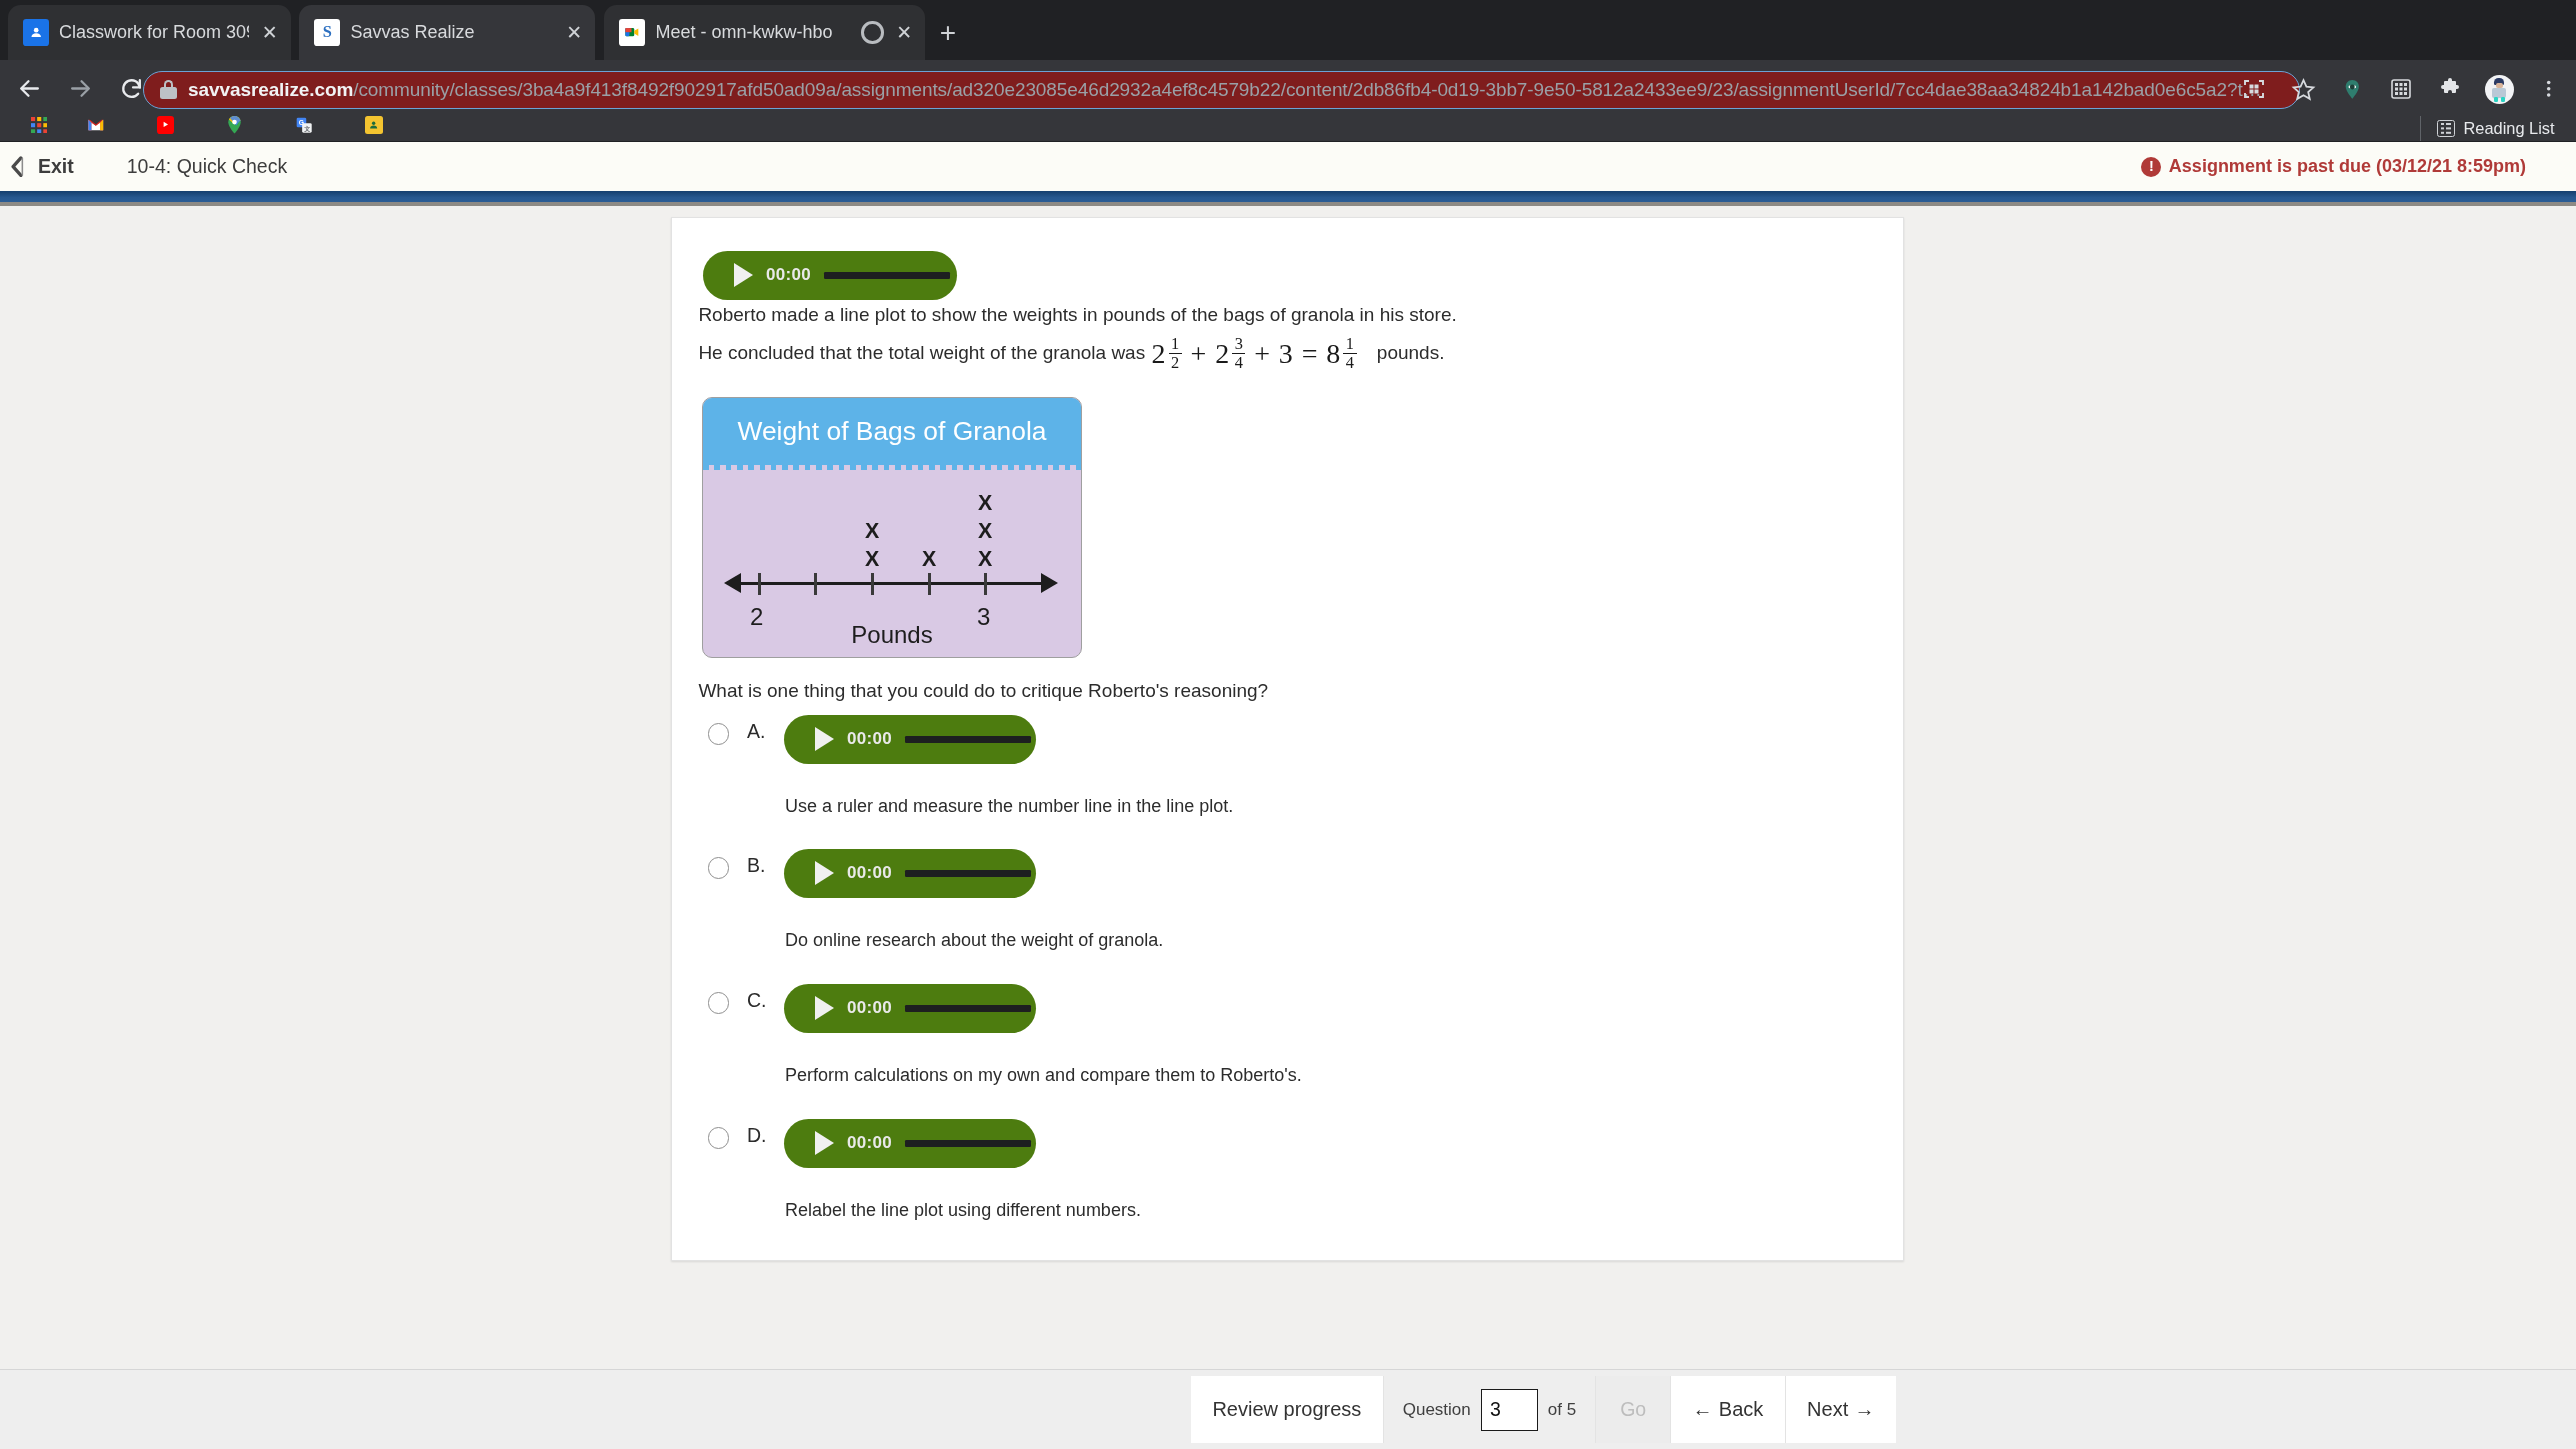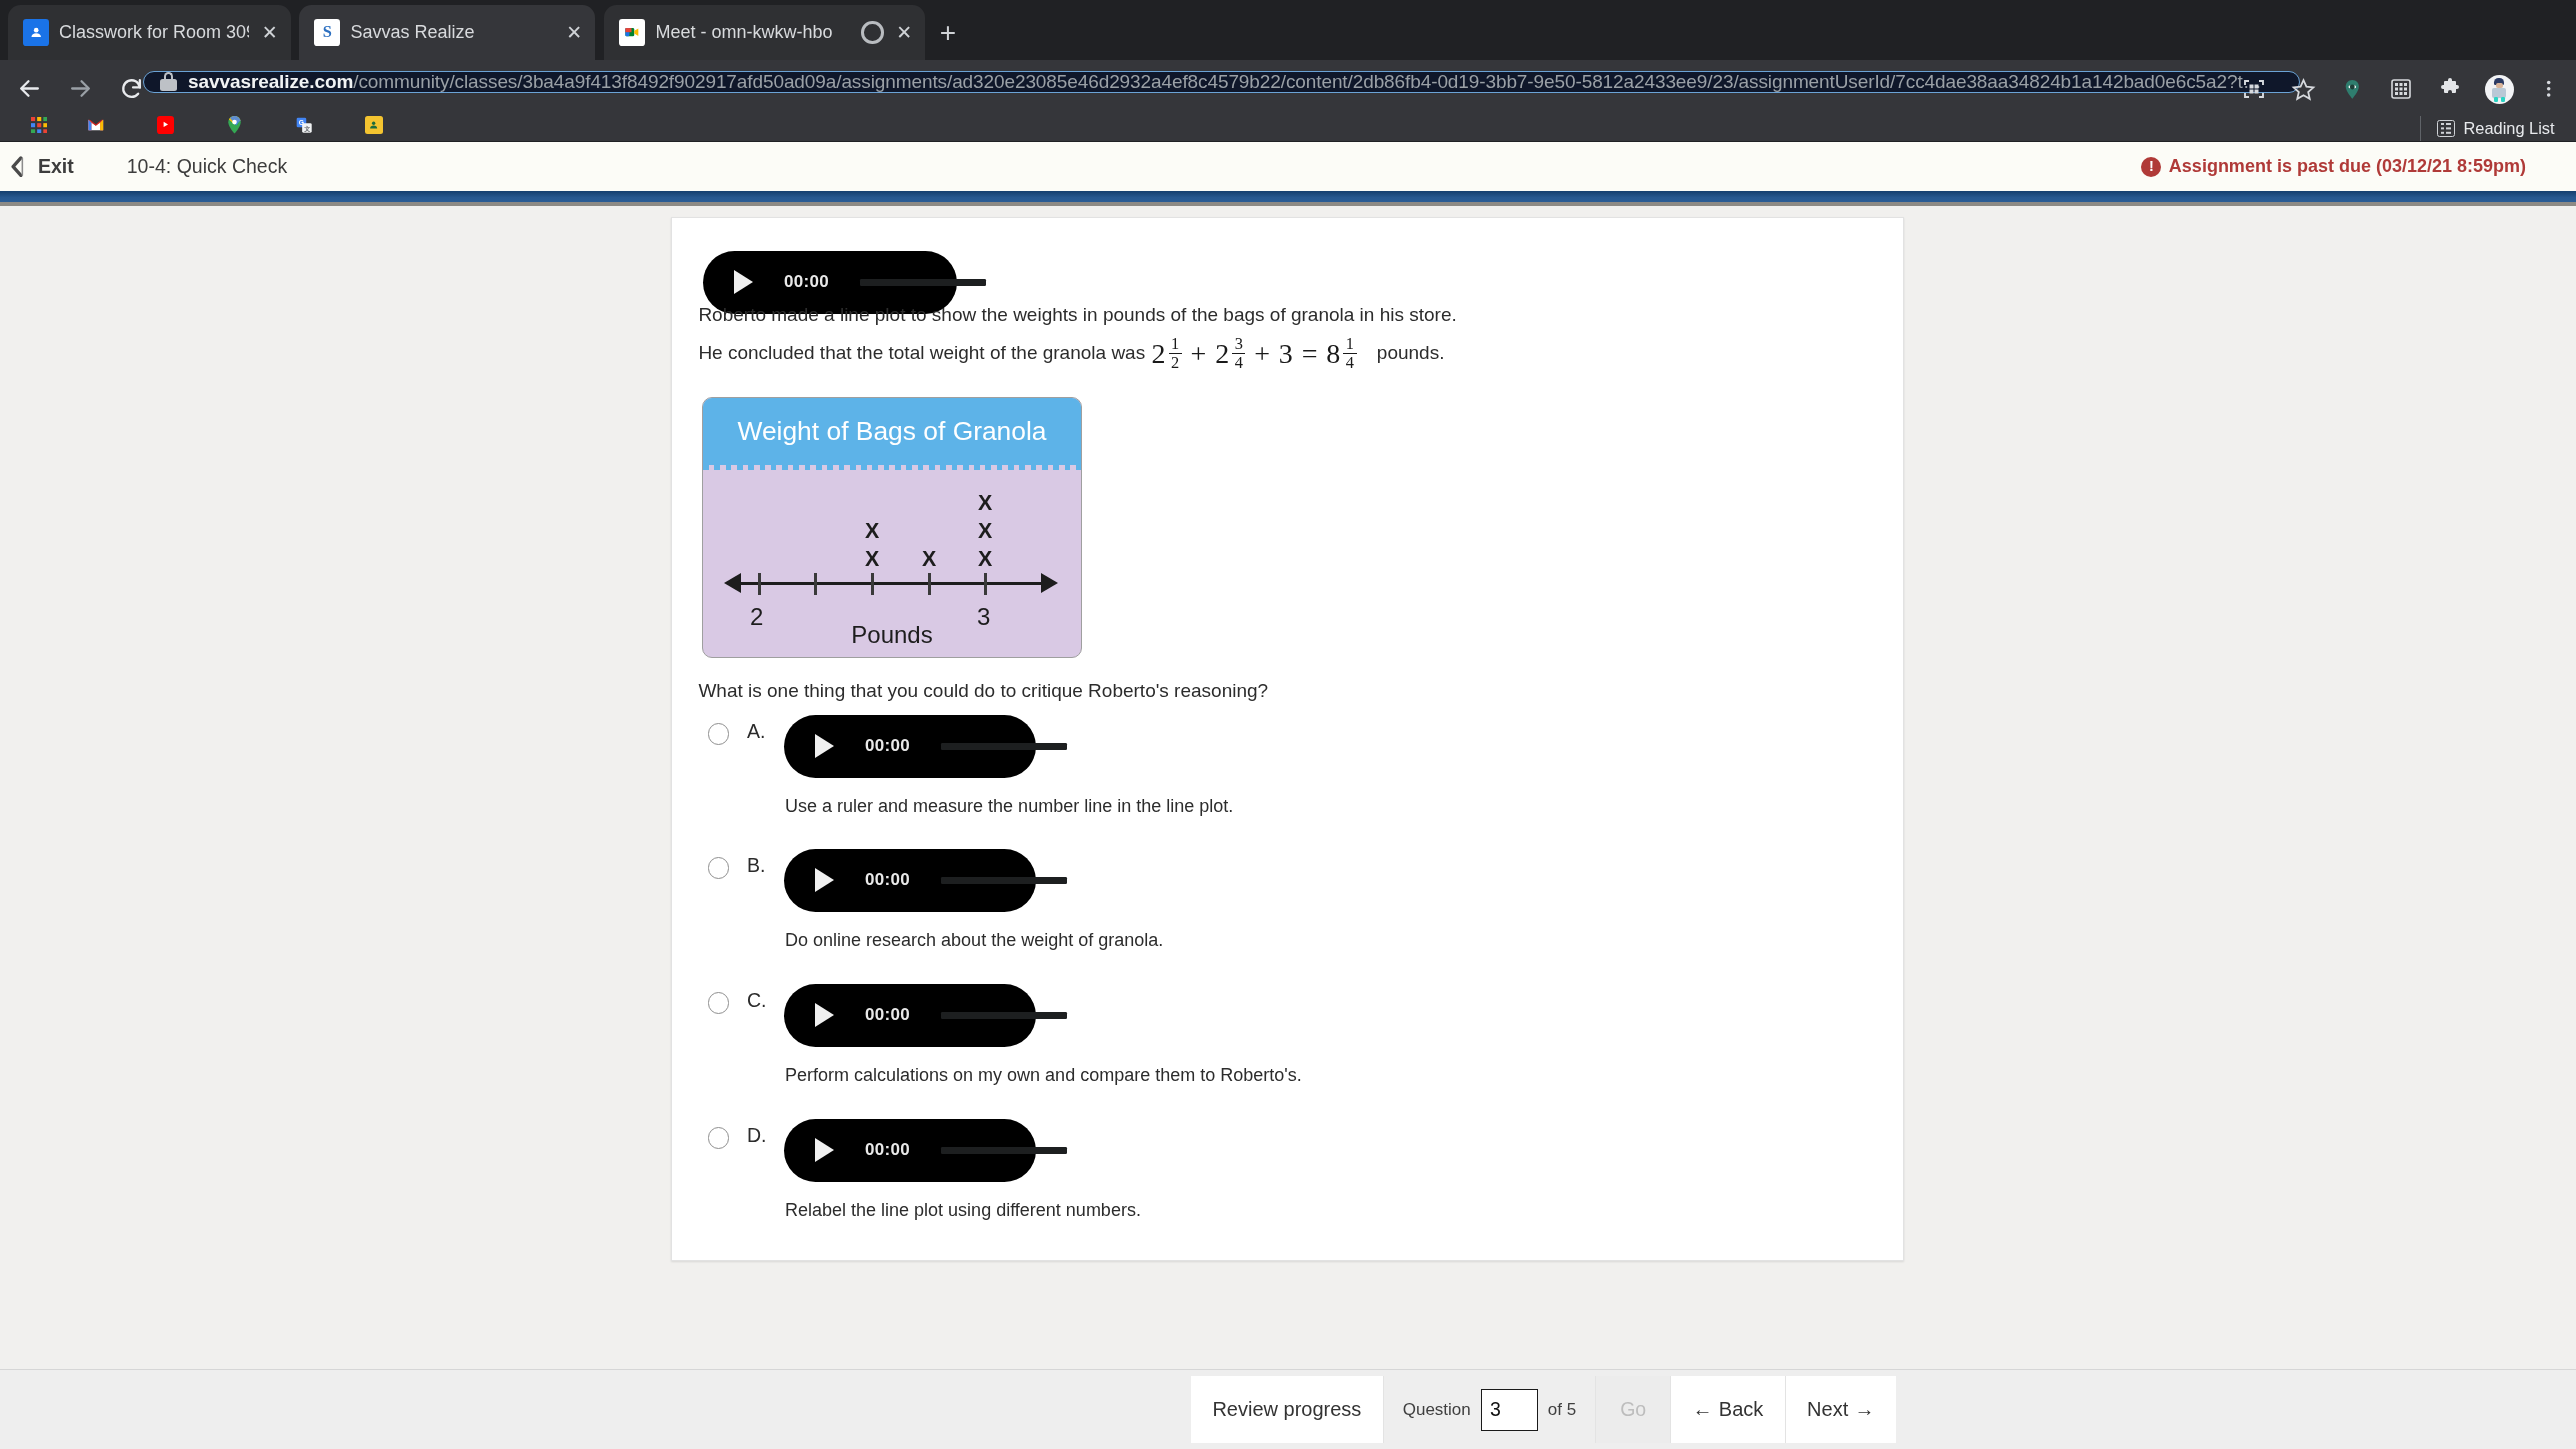--- a/index.html
+++ b/index.html
@@ -24,22 +24,22 @@
   .tab-fav { width:26.4px; height:26.4px; border-radius:3.1px; flex:0 0 auto; display:flex; align-items:center; justify-content:center; font-size:16.4px; color:#fff; font-weight:bold; }
   .tab-title { font-size:18px; color:#d8dadd; white-space:nowrap; overflow:hidden; max-width:352px; text-overflow:clip; flex:1 1 auto; }
   .tab-x { font-size:19px; color:#cfd2d6; flex:0 0 auto; width:21.4px; text-align:center; line-height:1; }
   .tab-rec { width:22.6px; height:22.6px; border-radius:50%; border:3.1px solid #b9bcc0; flex:0 0 auto; }
   .newtab { position:absolute; top:16.4px; width:36px; height:36px; color:#cfd2d6; font-size:28px; text-align:center; line-height:34px; }
 
   .omnibar { position:absolute; left:0; top:60px; width:2576px; height:57px; background:#35363a; display:flex; align-items:center; }
   .nav-btn { width:42px; height:42px; margin-left:8.8px; color:#9aa0a6; font-size:24px; display:flex; align-items:center; justify-content:center; border-radius:50%; }
   .nav-btn.enabled { color:#e8eaed; }
   .urlbox {
-    position:absolute; left:143px; top:10.7px; width:2157px; height:22px;
-    background:#0f172a; border:1.9px solid #6ba3d6; border-radius:20px;
+    position:absolute; left:143px; top:10.7px; width:2157px; height:38px;
+    background:#7f1d1d; border:1.9px solid #6ba3d6; border-radius:20px;
     display:flex; align-items:center; padding:0 16.4px; gap:11.3px;
   }
   .lock { width:16.4px; height:19px; position:relative; flex:0 0 auto; }
   .lock-body { position:absolute; bottom:0; left:0; width:16.4px; height:12px; background:#bdc1c6; border-radius:2.5px; }
   .lock-shackle { position:absolute; top:0; left:3.8px; width:8.8px; height:9.4px; border:2.5px solid #bdc1c6; border-bottom:none; border-radius:5px 5px 0 0; }
   .url { font-size:19px; white-space:nowrap; overflow:hidden; letter-spacing:-0.1px; }
   .url .host { color:#f1f3f4; font-weight:bold; }
   .url .path { color:#9aa0a6; }
   .omni-icons { position:absolute; right:12.6px; top:14px; display:flex; align-items:center; gap:19px; }
   .oi { width:30px; height:30px; display:flex; align-items:center; justify-content:center; color:#e0e2e5; }
@@ -68,22 +68,22 @@
 
   
   .page-body { position:absolute; left:0; top:206px; width:2576px; height:1163px; background:#f1f0ee; }
   .card {
     position:absolute; left:671px; top:10.7px; width:1233px; height:1044px;
     background:#ffffff; border:0.6px solid #e2e2e2; box-shadow:0 0.6px 1.9px rgba(0,0,0,0.10);
   }
 
   
   .audio {
-    background:#000000; border-radius:36px; display:flex; align-items:center;
-    height:63px; padding:0 0 0 31px; gap:31px;
+    background:#4d7c0f; border-radius:36px; display:flex; align-items:center;
+    height:49px; padding:0 0 0 31px; gap:13px;
   }
   .play-tri { width:0; height:0; border-left:19px solid #f0f0f0; border-top:12.6px solid transparent; border-bottom:12.6px solid transparent; flex:0 0 auto; }
   .audio-time { font-size:17px; color:#e9e9e9; font-weight:bold; letter-spacing:0.3px; }
   .audio-track { height:7px; background:#1d1f20; border-radius:1.3px; flex:0 0 auto; }
 
   .q-audio { position:absolute; left:31px; top:33px; width:254px; }
   .q-audio .audio-track { width:126px; }
 
   .stem { position:absolute; left:26.4px; top:82px; width:1176px; font-size:19px; color:#2c2c2c; line-height:1.62; }
   .stem-line2 { display:flex; align-items:center; gap:0; flex-wrap:wrap; margin-top:5px; }

